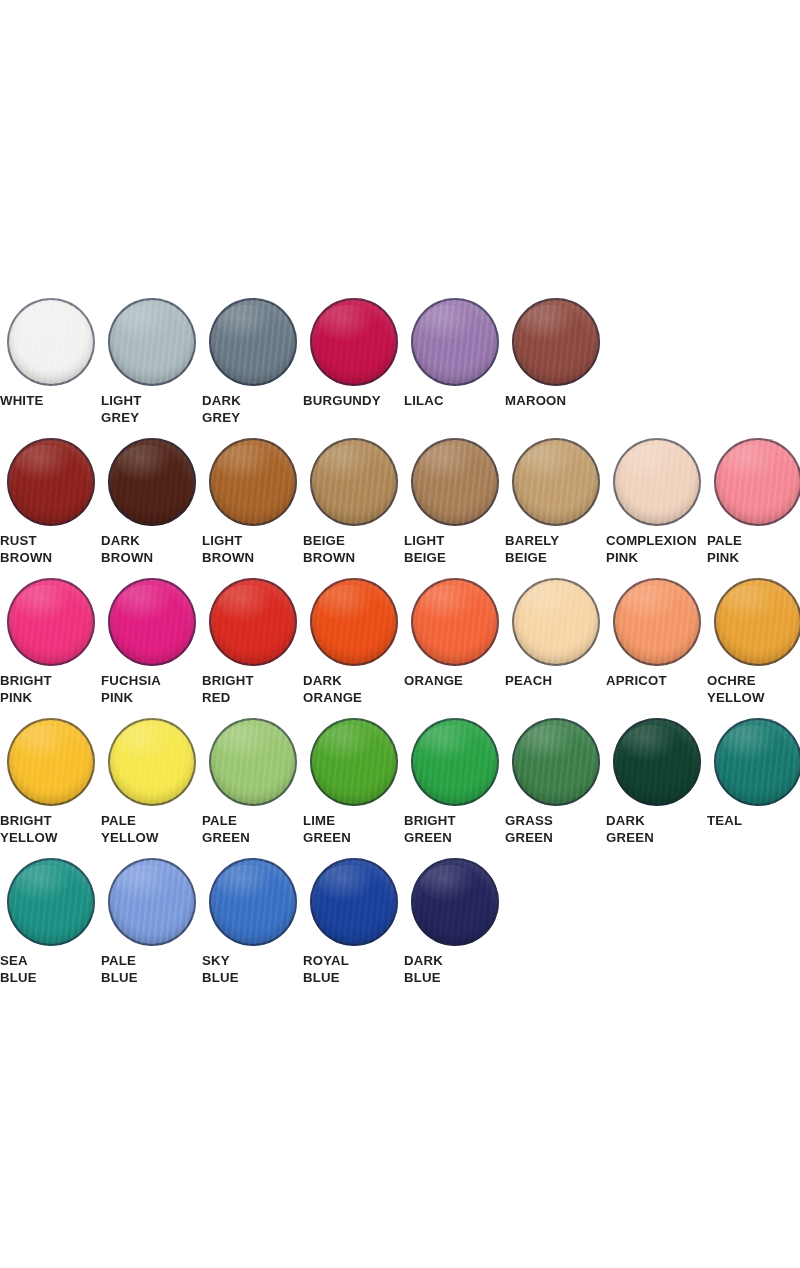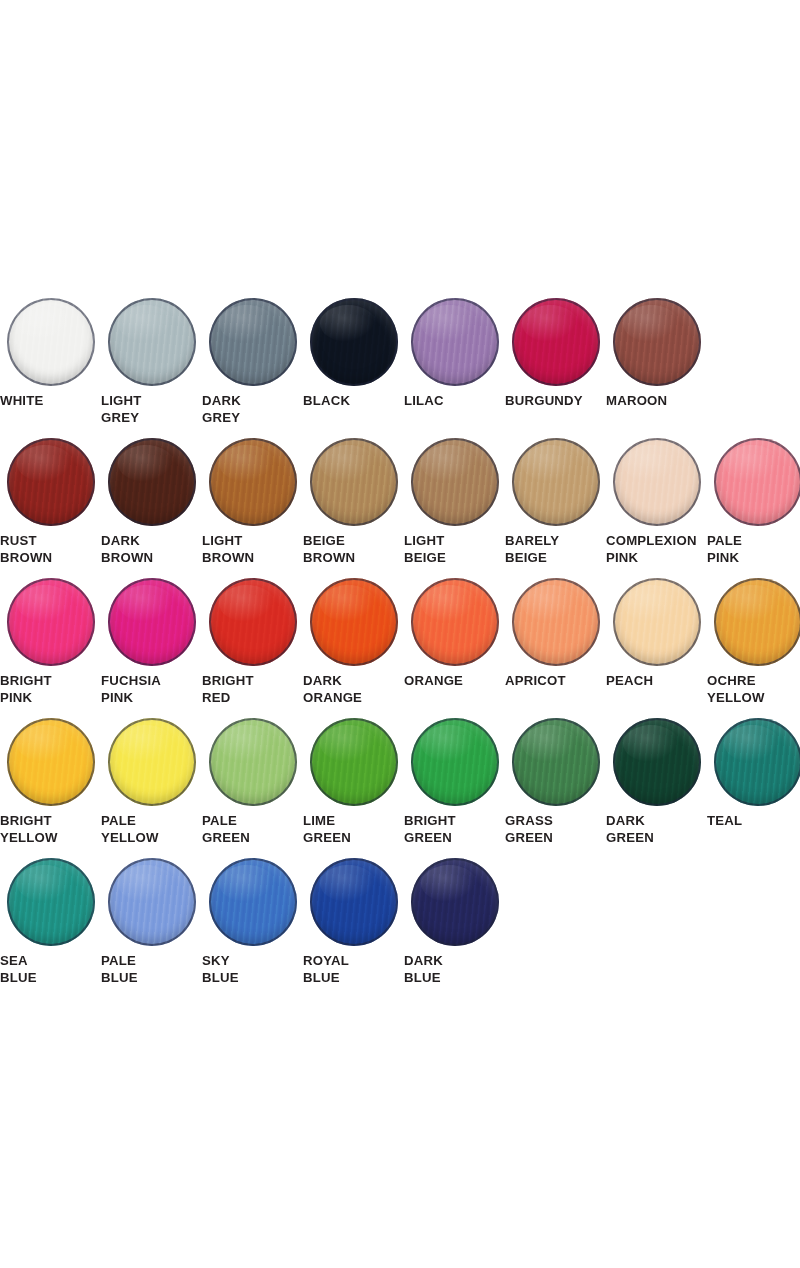--- a/index.html
+++ b/index.html
@@ -135,40 +135,32 @@
         <div class="swatch-disc-wrap">
           <div class="swatch-disc" style="background-color: rgb(108, 124, 136);"></div>
         </div>
         <div class="swatch-label">
           <span class="lw">DARK</span>
           <span class="lw">GREY</span>
         </div>
       </div>
       <div class="swatch-cell">
         <div class="swatch-disc-wrap">
-          <div class="swatch-disc" style="background-color: rgb(13, 20, 32);"></div>
-        </div>
-        <div class="swatch-label">
-          <span class="lw">BLACK</span>
+          <div class="swatch-disc" style="background-color: rgb(196, 19, 74);"></div>
+        </div>
+        <div class="swatch-label">
+          <span class="lw">BURGUNDY</span>
         </div>
       </div>
       <div class="swatch-cell">
         <div class="swatch-disc-wrap">
           <div class="swatch-disc" style="background-color: rgb(154, 122, 176);"></div>
         </div>
         <div class="swatch-label">
           <span class="lw">LILAC</span>
-        </div>
-      </div>
-      <div class="swatch-cell">
-        <div class="swatch-disc-wrap">
-          <div class="swatch-disc" style="background-color: rgb(196, 19, 74);"></div>
-        </div>
-        <div class="swatch-label">
-          <span class="lw">BURGUNDY</span>
         </div>
       </div>
       <div class="swatch-cell">
         <div class="swatch-disc-wrap">
           <div class="swatch-disc" style="background-color: rgb(142, 76, 66);"></div>
         </div>
         <div class="swatch-label">
           <span class="lw">MAROON</span>
         </div>
       </div>
@@ -287,32 +279,32 @@
       <div class="swatch-cell">
         <div class="swatch-disc-wrap">
           <div class="swatch-disc" style="background-color: rgb(244, 102, 60);"></div>
         </div>
         <div class="swatch-label">
           <span class="lw">ORANGE</span>
         </div>
       </div>
       <div class="swatch-cell">
         <div class="swatch-disc-wrap">
+          <div class="swatch-disc" style="background-color: rgb(247, 214, 168);"></div>
+        </div>
+        <div class="swatch-label">
+          <span class="lw">PEACH</span>
+        </div>
+      </div>
+      <div class="swatch-cell">
+        <div class="swatch-disc-wrap">
           <div class="swatch-disc" style="background-color: rgb(245, 153, 106);"></div>
         </div>
         <div class="swatch-label">
           <span class="lw">APRICOT</span>
-        </div>
-      </div>
-      <div class="swatch-cell">
-        <div class="swatch-disc-wrap">
-          <div class="swatch-disc" style="background-color: rgb(247, 214, 168);"></div>
-        </div>
-        <div class="swatch-label">
-          <span class="lw">PEACH</span>
         </div>
       </div>
       <div class="swatch-cell">
         <div class="swatch-disc-wrap">
           <div class="swatch-disc" style="background-color: rgb(233, 163, 56);"></div>
         </div>
         <div class="swatch-label">
           <span class="lw">OCHRE</span>
           <span class="lw">YELLOW</span>
         </div>

